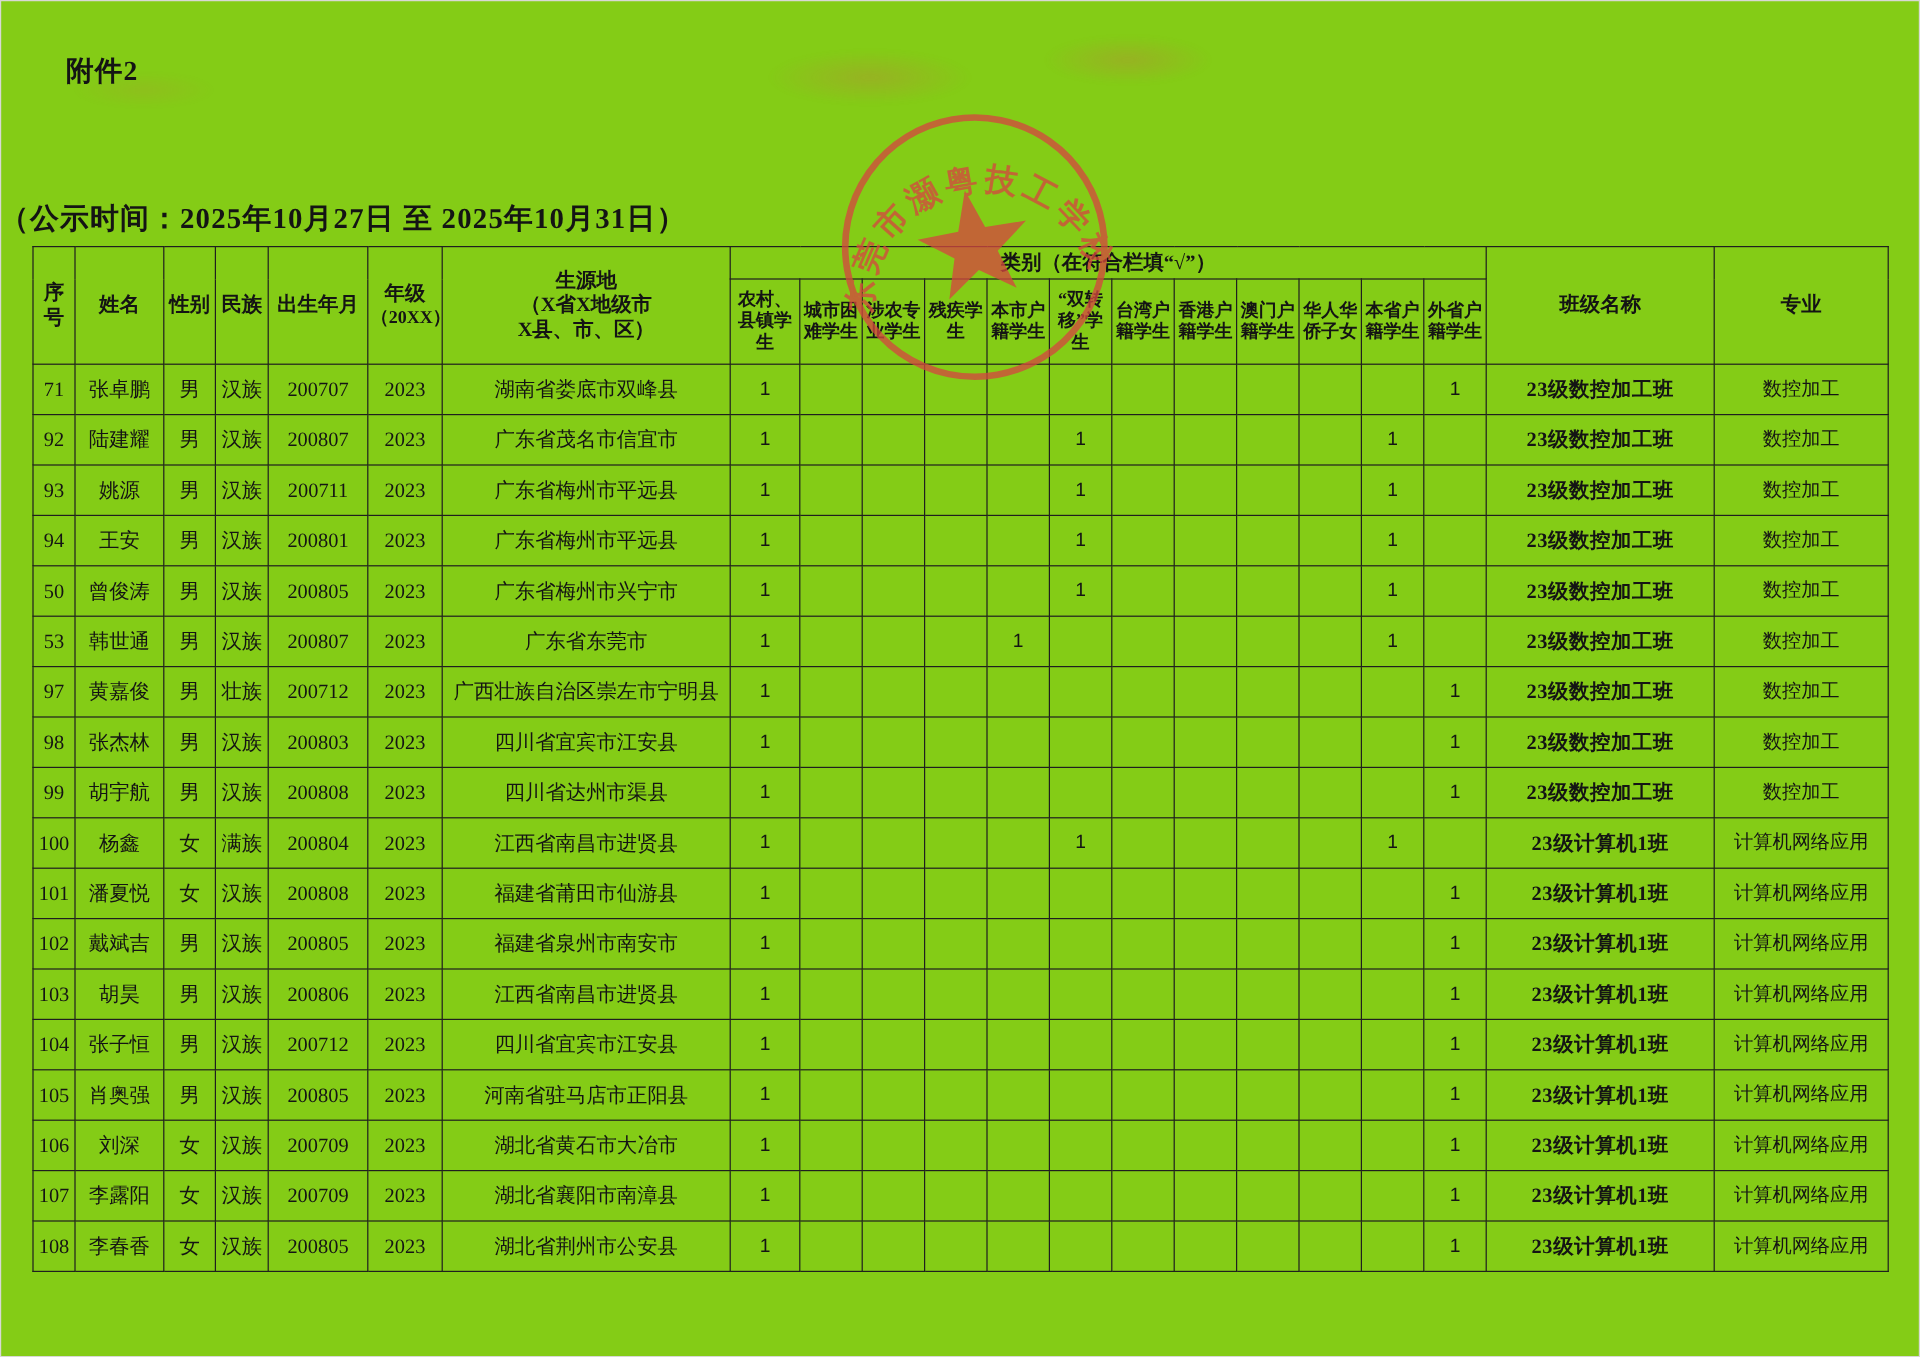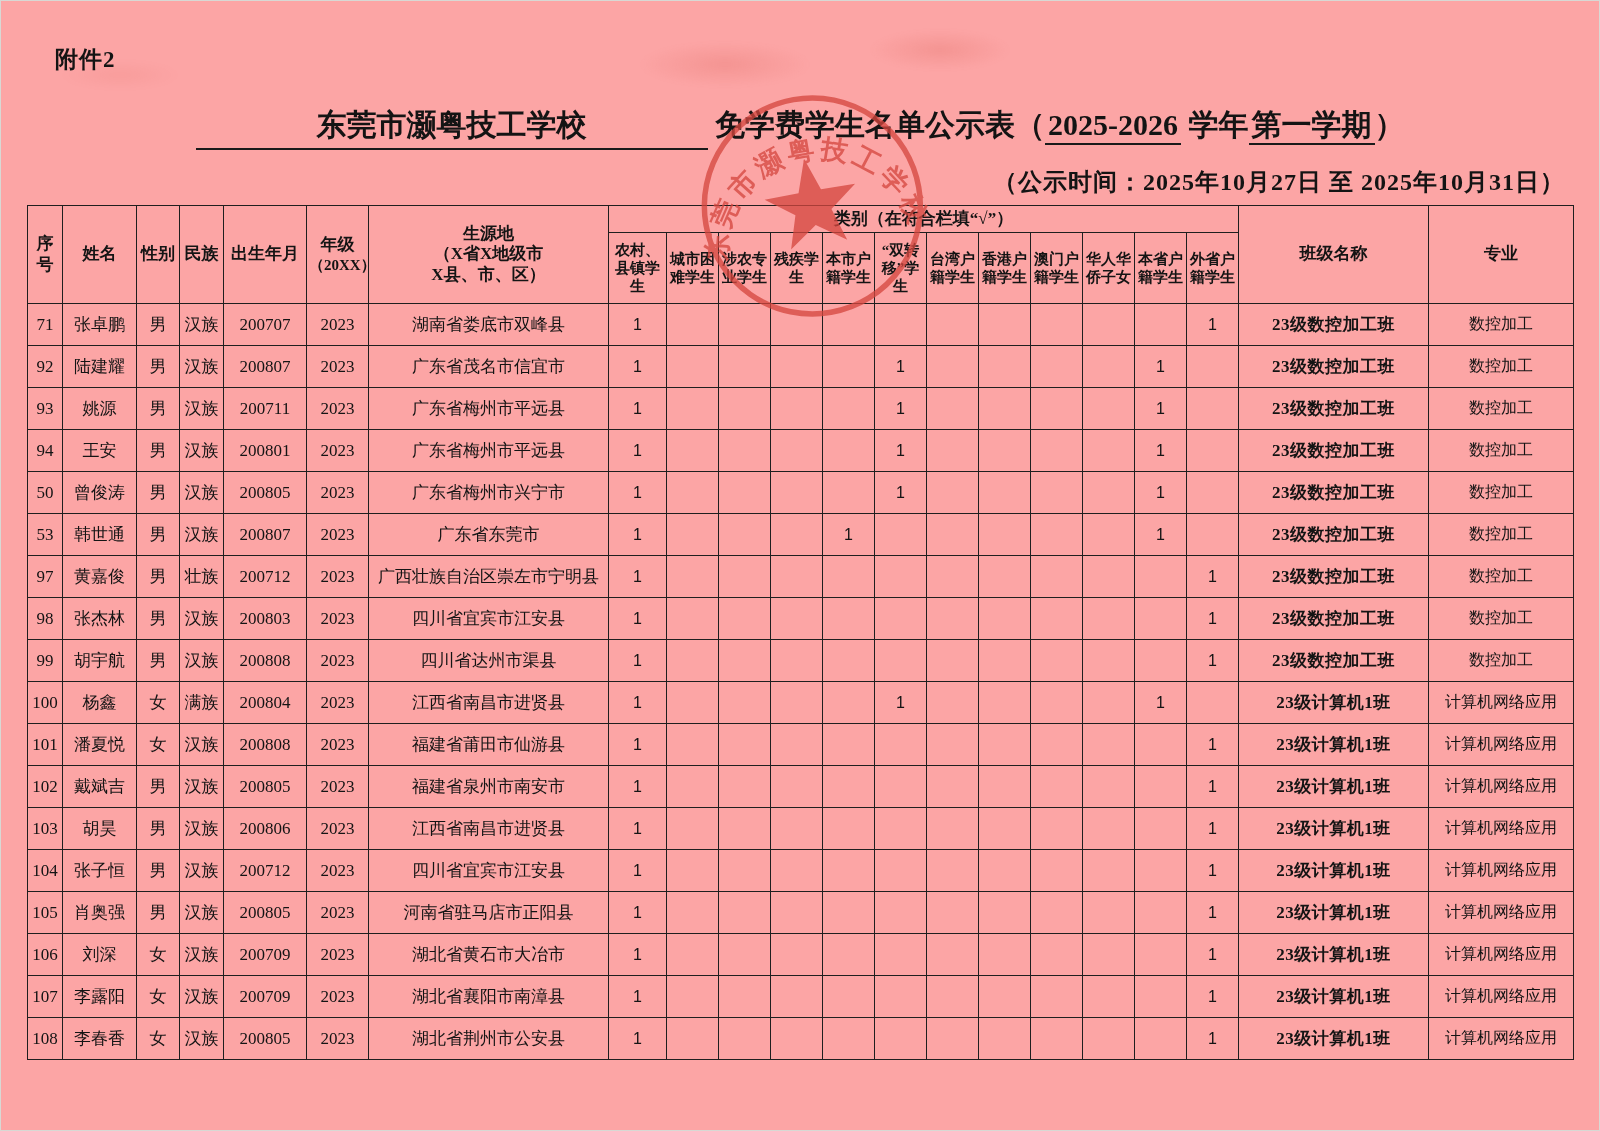--- a/index.html
+++ b/index.html
@@ -1,37 +1,37 @@
 <!DOCTYPE html>
 <html><head>
 <meta charset="utf-8">
 <style>
   html,body{margin:0;padding:0;background:#e8e8e6;}
   .page{
     position:relative; width:1600px; height:1131px; margin:0 auto;
-    background:#fca5a5; overflow:hidden; color:#141414;
+    background:#84cc16; overflow:hidden; color:#141414;
     font-family:"Liberation Serif","DejaVu Serif",serif;
     box-shadow:inset 0 0 0 1px #d8d8d4;
   }
   .attachment{
     position:absolute; left:55px; top:44px;
     font-size:23px; font-weight:700; letter-spacing:1px;
   }
   .title-line{
     position:absolute; left:0; top:105px; width:1600px;
     text-align:center; font-size:30px; font-weight:700; white-space:nowrap;
   }
   .blank-underline{
     display:inline-block; min-width:500px; text-align:center;
     border-bottom:2.5px solid #1a1a1a; padding:0 6px 2px 6px;
   }
   .u{ border-bottom:2.5px solid #1a1a1a; padding:0 3px 2px 3px; }
   .subtitle{
     position:absolute; left:0; top:166px; width:1565px;
-    text-align:right; font-size:24px; font-weight:600; letter-spacing:1px;
+    text-align:left; font-size:24px; font-weight:600; letter-spacing:1px;
   }
   table.roster{
     position:absolute; left:27px; top:205px; width:1546px;
     border-collapse:collapse; table-layout:fixed;
     font-size:17px;
   }
   table.roster th, table.roster td{
     border:1.6px solid #1f1f1f; text-align:center; vertical-align:middle;
     padding:0 2px; overflow:hidden;
   }
@@ -63,24 +63,20 @@
 <body>
 
 <div class="page">
 
   <div class="smudge s1"></div>
   <div class="smudge s2"></div>
   <div class="smudge s3"></div>
 
   <div class="attachment">附件2</div>
 
-  <div class="title-line">
-    <span class="blank-underline">东莞市灏粤技工学校</span>
-    <span>免学费学生名单公示表</span><span>（</span><span class="u">2025-2026</span><span> 学年</span><span class="u">第一学期</span><span>）</span>
-  </div>
 
   <div class="subtitle">（公示时间：2025年10月27日 至 2025年10月31日）</div>
 
   <table class="roster">
     <colgroup>
       <col style="width:35px">
         <col style="width:74px">
         <col style="width:43px">
         <col style="width:44px">
       <col style="width:83px">

